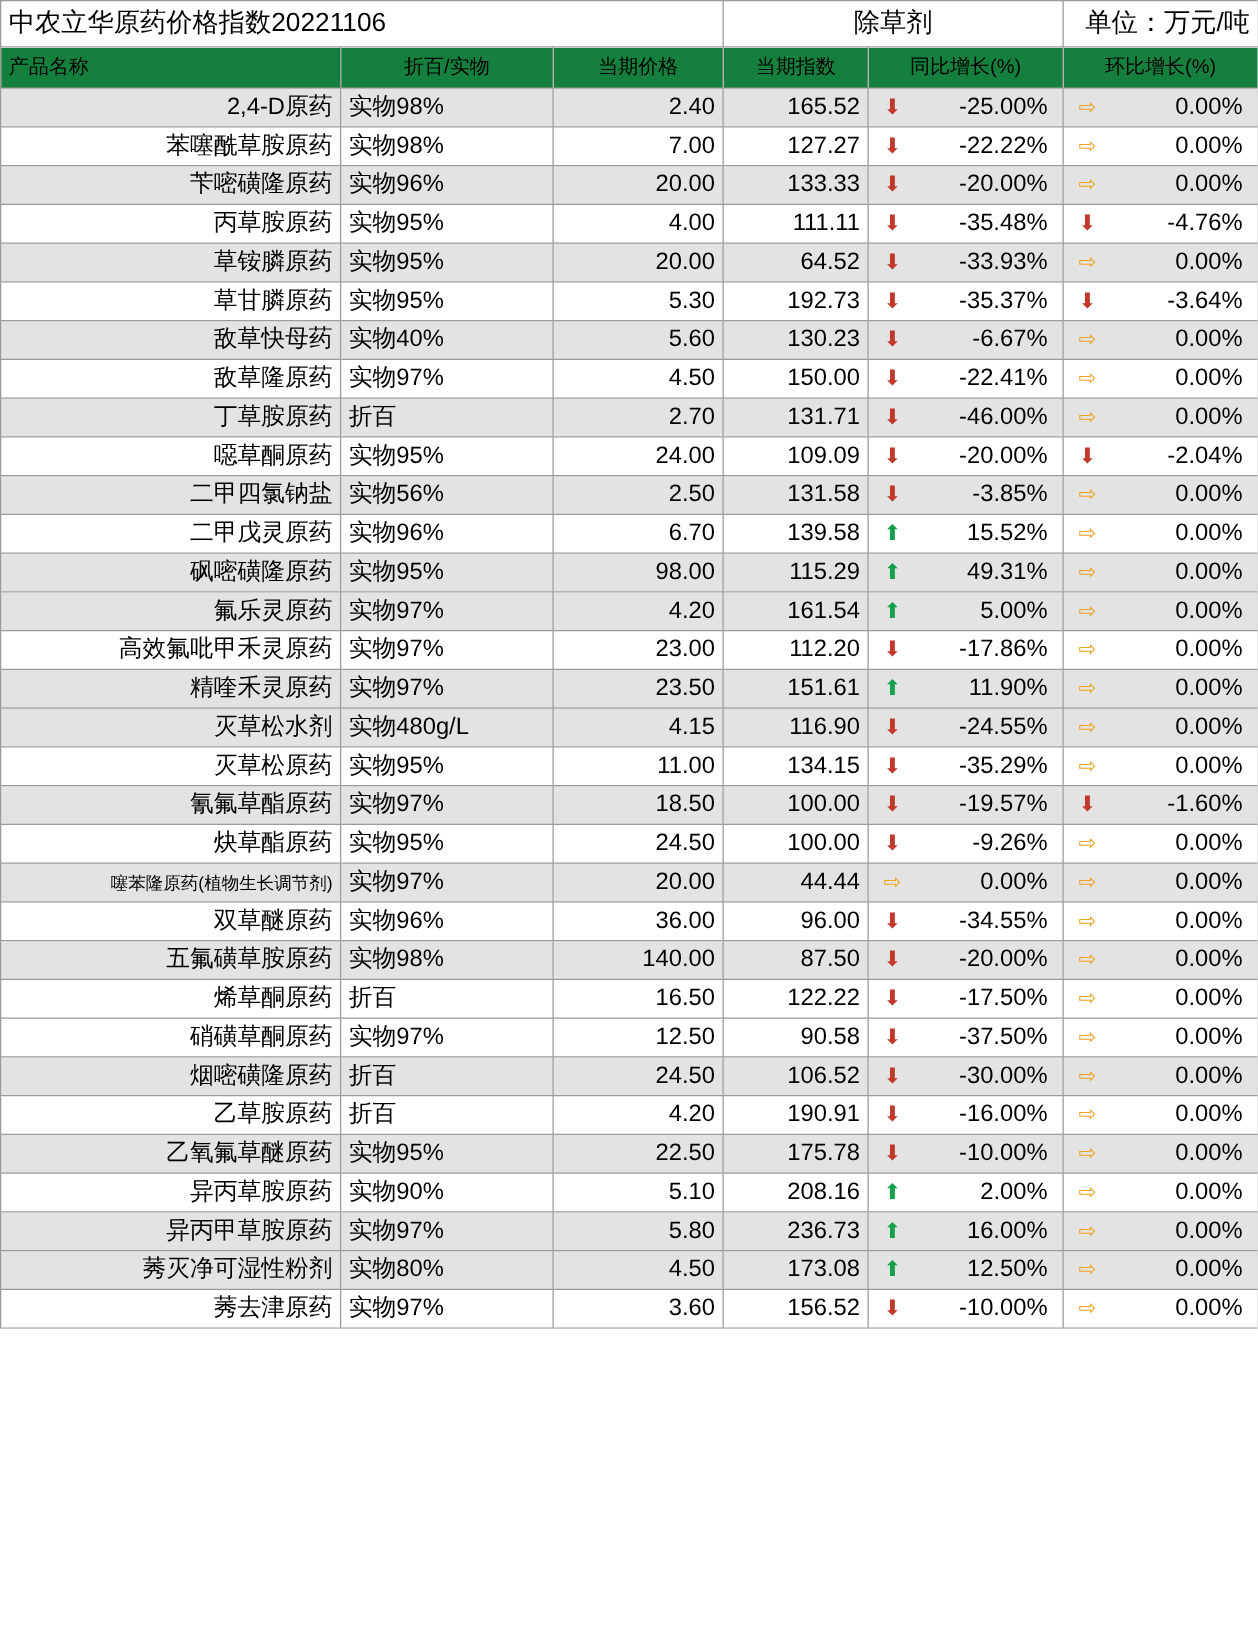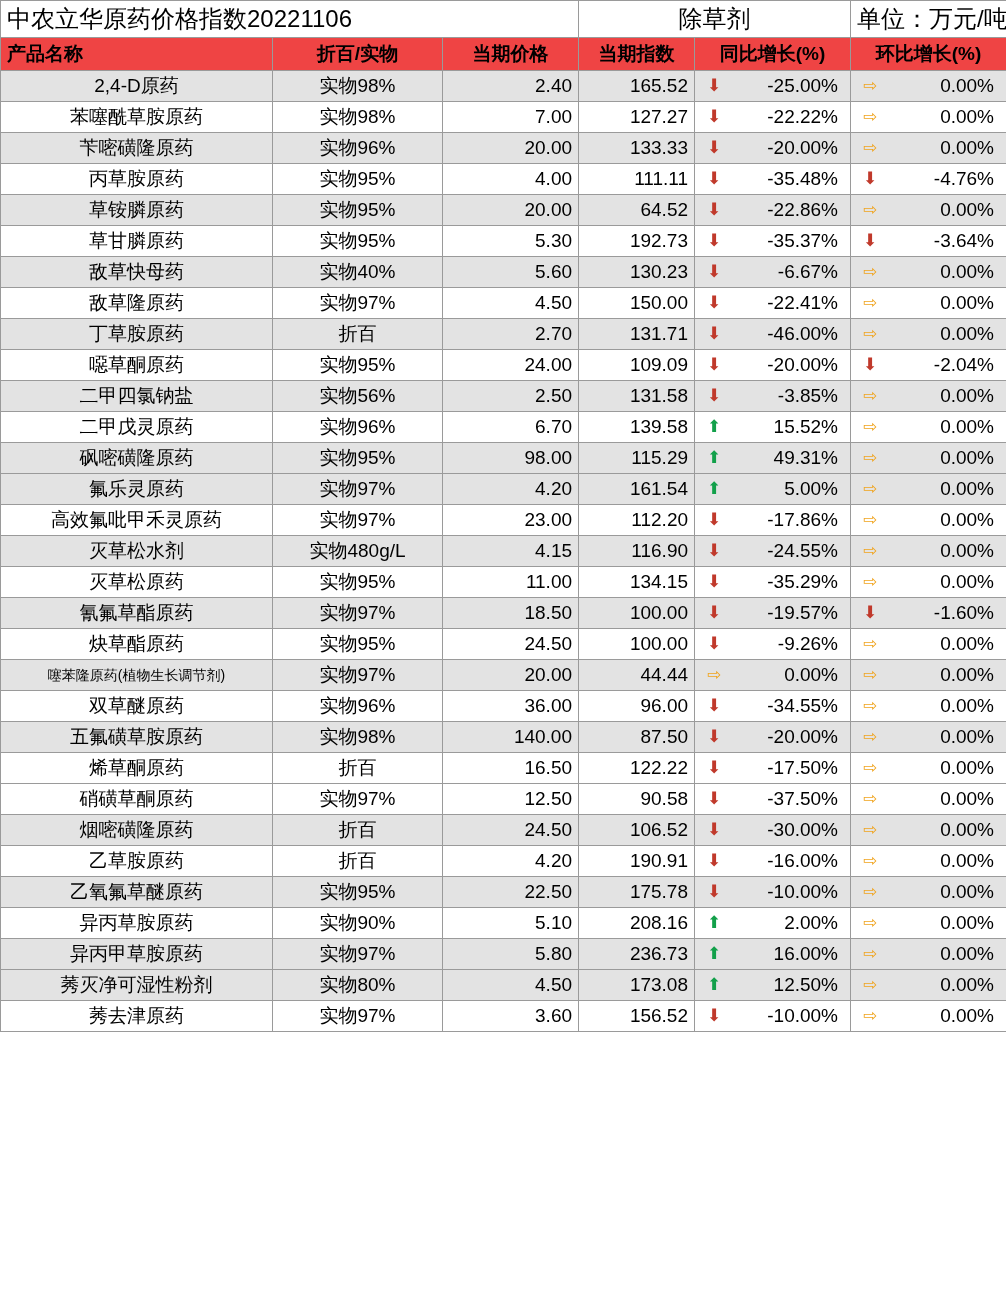--- a/index.html
+++ b/index.html
@@ -31,46 +31,45 @@
   col.c-name   { width: 272px; }
   col.c-spec   { width: 170px; }
   col.c-price  { width: 136px; }
   col.c-index  { width: 116px; }
   col.c-yoy    { width: 156px; }
   col.c-mom    { width: 156px; }
 
   
   tr.title-row td {
     background: #ffffff;
-    font-size: 24px;
+    font-size: 21px;
     height: 36px;
     line-height: 36px;
   }
   td.title-main { text-align: left; }
   td.title-center { text-align: center; }
   td.title-right { text-align: right; }
 
   
   tr.head-row td {
-    background: #ef4444;
+    background: #15803d;
     text-align: center;
-    font-size: 19px;
+    font-size: 16px;
     height: 32px;
     line-height: 32px;
-    font-weight: bold;
   }
   tr.head-row td.head-name { text-align: left; }
 
   
   tr.data-row.odd td { background: #e3e3e3; }
   tr.data-row.even td { background: #ffffff; }
 
-  td.cell-name { text-align: center; }
+  td.cell-name { text-align: right; }
   td.cell-name.small { font-size: 14px; }
-  td.cell-spec { text-align: center; }
+  td.cell-spec { text-align: left; }
   td.cell-num  { text-align: right; }
 
   td.cell-change {
     text-align: right;
     padding: 0;
   }
   .change-wrap {
     display: flex;
     align-items: center;
     height: 30px;
@@ -191,21 +190,21 @@
         </td>
       </tr>
       <tr class="data-row odd">
         <td class="cell-name">草铵膦原药</td>
         <td class="cell-spec">实物95%</td>
         <td class="cell-num">20.00</td>
         <td class="cell-num">64.52</td>
         <td class="cell-change">
           <div class="change-wrap">
             <span class="arrow down">⬇</span>
-            <span class="chg-val">-22.86%</span>
+            <span class="chg-val">-33.93%</span>
           </div>
         </td>
         <td class="cell-change">
           <div class="change-wrap">
             <span class="arrow flat">⇨</span>
             <span class="chg-val">0.00%</span>
           </div>
         </td>
       </tr>
       <tr class="data-row even">
@@ -382,20 +381,38 @@
           </div>
         </td>
         <td class="cell-change">
           <div class="change-wrap">
             <span class="arrow flat">⇨</span>
             <span class="chg-val">0.00%</span>
           </div>
         </td>
       </tr>
       <tr class="data-row odd">
+        <td class="cell-name">精喹禾灵原药</td>
+        <td class="cell-spec">实物97%</td>
+        <td class="cell-num">23.50</td>
+        <td class="cell-num">151.61</td>
+        <td class="cell-change">
+          <div class="change-wrap">
+            <span class="arrow up">⬆</span>
+            <span class="chg-val">11.90%</span>
+          </div>
+        </td>
+        <td class="cell-change">
+          <div class="change-wrap">
+            <span class="arrow flat">⇨</span>
+            <span class="chg-val">0.00%</span>
+          </div>
+        </td>
+      </tr>
+      <tr class="data-row odd">
         <td class="cell-name">灭草松水剂</td>
         <td class="cell-spec">实物480g/L</td>
         <td class="cell-num">4.15</td>
         <td class="cell-num">116.90</td>
         <td class="cell-change">
           <div class="change-wrap">
             <span class="arrow down">⬇</span>
             <span class="chg-val">-24.55%</span>
           </div>
         </td>

